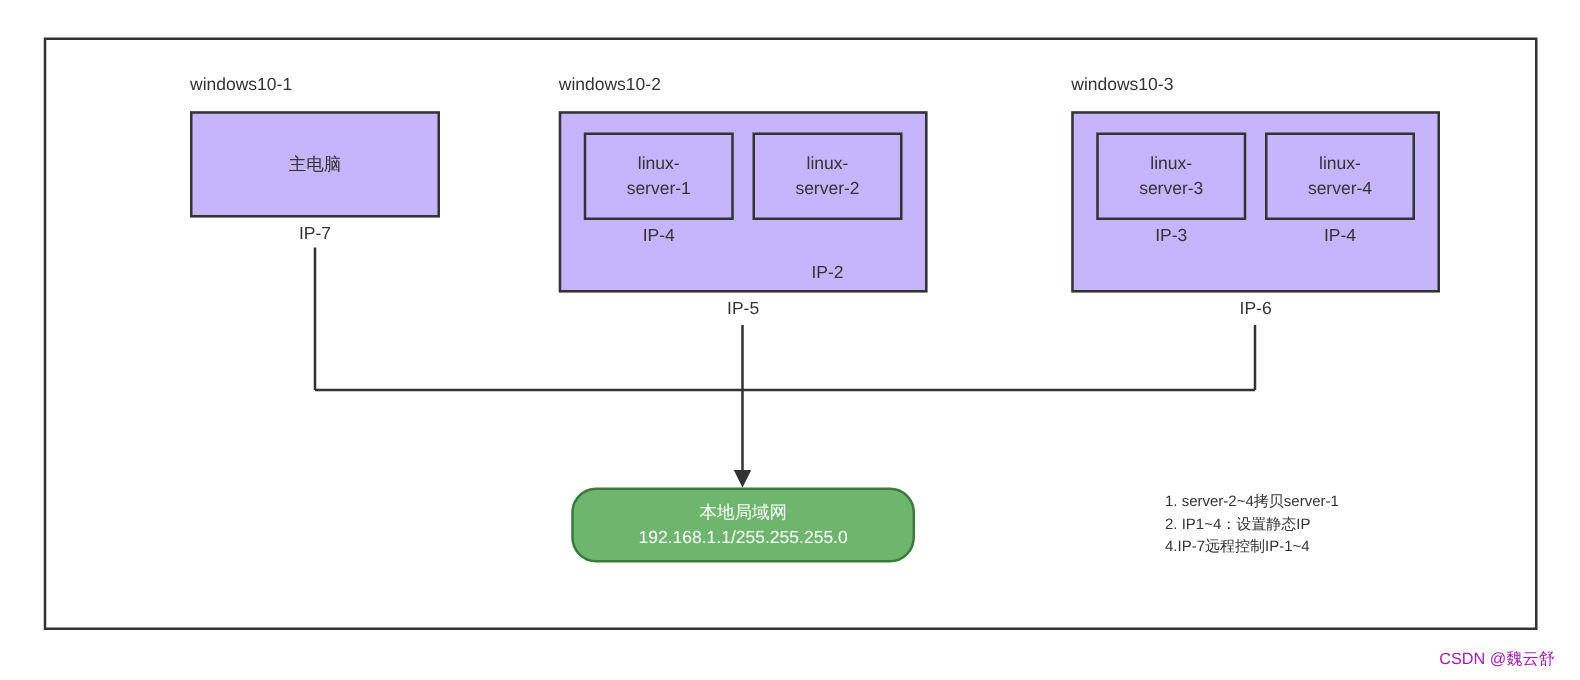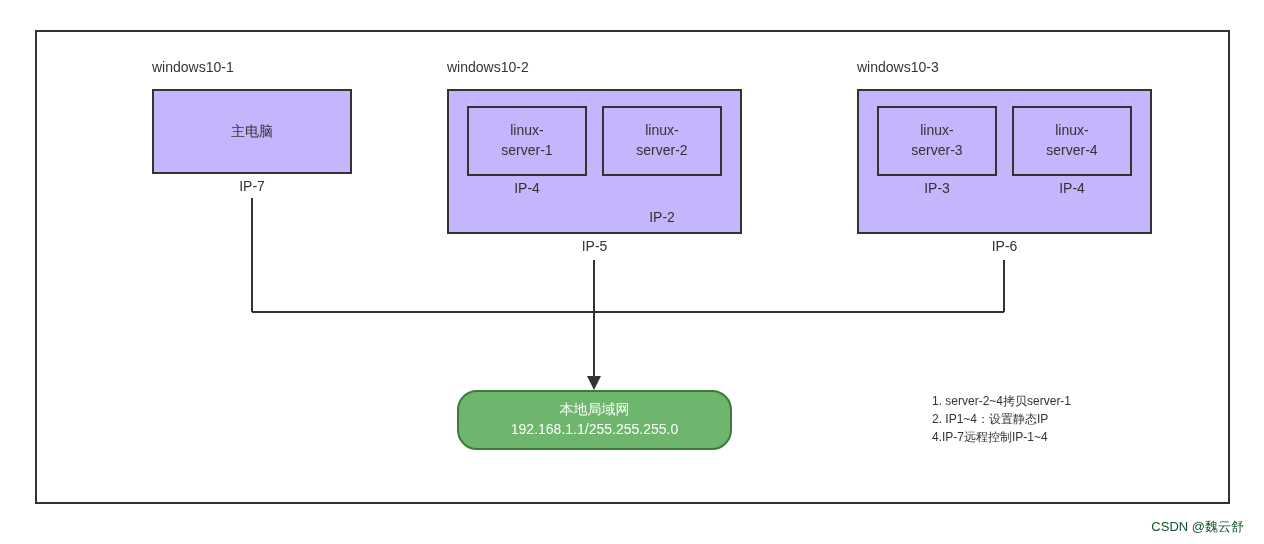--- a/index.html
+++ b/index.html
@@ -43,21 +43,21 @@
     color: #fff;
     border-radius: 20px;
   }
   .notes {
     position: absolute;
     font-size: 12px;
     line-height: 1.5;
   }
   .watermark {
     position: absolute;
-    color: #14532d;
+    color: #a21caf;
     font-size: 13px;
   }
   svg.lines {
     position: absolute;
     left: 0;
     top: 0;
     pointer-events: none;
   }
 </style>
 </head>

